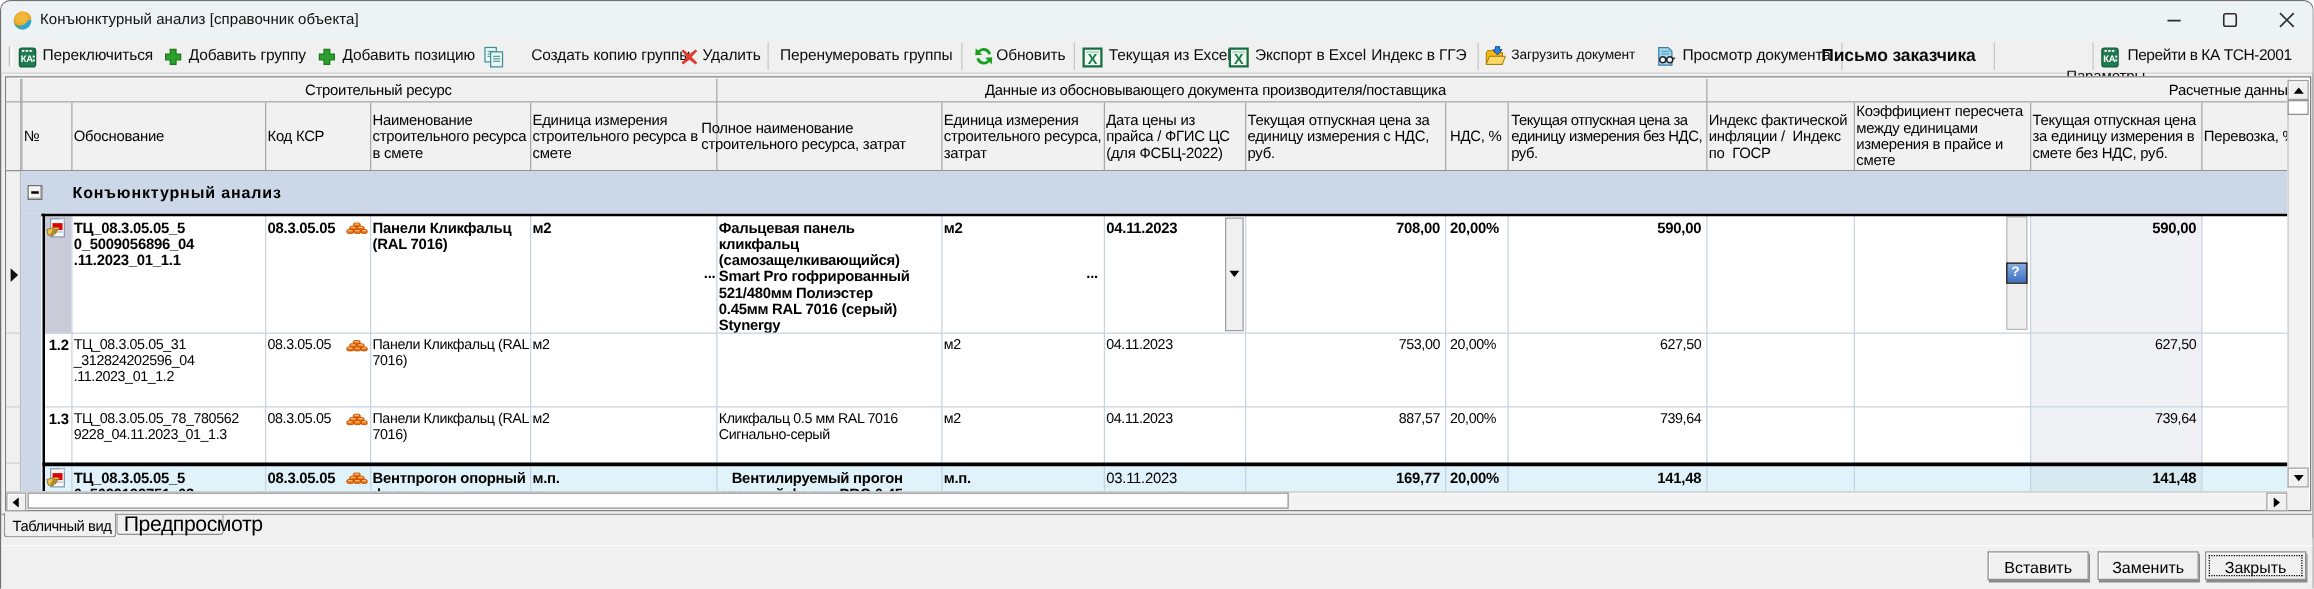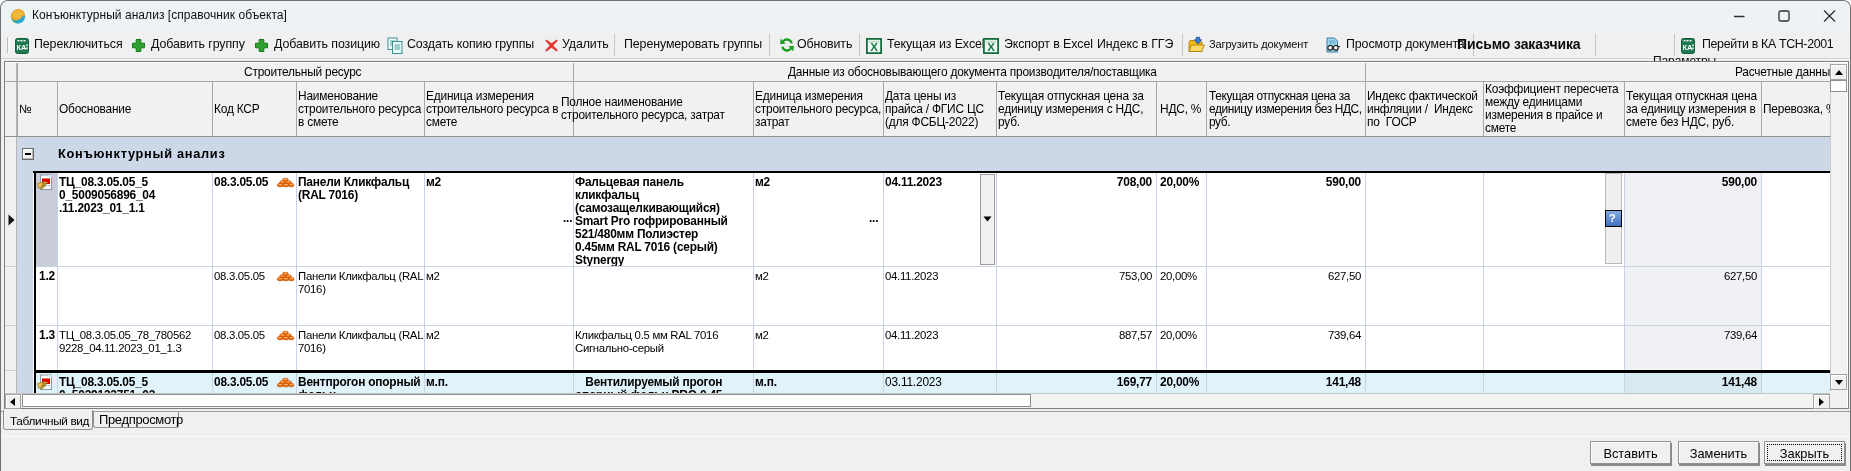--- a/index.html
+++ b/index.html
@@ -56,21 +56,21 @@
 <svg style="left:386px;top:36px" width="16" height="17" viewBox="0 0 16 17">
 <rect x="1" y="1" width="9" height="11.5" fill="#f4fbfb" stroke="#3a8f8f" stroke-width="1"></rect>
 <line x1="3" y1="4" x2="8" y2="4" stroke="#57a0a0" stroke-width="1"></line>
       <line x1="3" y1="6" x2="8" y2="6" stroke="#57a0a0" stroke-width="1"></line>
       <line x1="3" y1="8" x2="8" y2="8" stroke="#57a0a0" stroke-width="1"></line>
 <rect x="5.5" y="4.5" width="9.5" height="12" fill="#eaf7f6" stroke="#3a8f8f" stroke-width="1"></rect>
 <line x1="7.5" y1="8" x2="13" y2="8" stroke="#57a0a0" stroke-width="1"></line>
       <line x1="7.5" y1="10" x2="13" y2="10" stroke="#57a0a0" stroke-width="1"></line>
       <line x1="7.5" y1="12" x2="13" y2="12" stroke="#57a0a0" stroke-width="1"></line>
 </svg>
-<div style="left:406px;top:37px;font-size:12.4px;letter-spacing:-0.1px;color:#0b0b0b;" class="t">Создать копию группы</div>
+<div style="left:424px;top:37px;font-size:12.4px;letter-spacing:-0.1px;color:#0b0b0b;" class="t">Создать копию группы</div>
 <svg style="left:544px;top:38px" width="13" height="13" viewBox="0 0 13 13">
 <path d="M1.5 0.5 L6.5 4.3 L11.5 0.5 L12.8 1.8 L8.3 6.5 L12.8 11.2 L11.5 12.5 L6.5 8.7 L1.5 12.5 L0.2 11.2 L4.7 6.5 L0.2 1.8 Z" fill="#e23b2e"></path>
 </svg>
 <div style="left:561px;top:37px;font-size:12.4px;letter-spacing:-0.1px;color:#0b0b0b;" class="t">Удалить</div>
 <div style="left:623px;top:37px;font-size:12.4px;letter-spacing:-0.1px;color:#0b0b0b;text-align:right;" class="t">Перенумеровать группы</div>
 <svg style="left:778px;top:36px" width="16" height="16" viewBox="0 0 16 16">
 <path d="M13.8 6.2 A6 6 0 0 0 3.4 3.4 L1.6 1.6 L1.2 7.2 L6.8 6.8 L4.9 4.9 A4 4 0 0 1 11.6 6.6 Z" fill="#17a01e"></path>
 <path d="M2.2 9.8 A6 6 0 0 0 12.6 12.6 L14.4 14.4 L14.8 8.8 L9.2 9.2 L11.1 11.1 A4 4 0 0 1 4.4 9.4 Z" fill="#17a01e"></path>
 </svg>
 <div style="left:796px;top:37px;font-size:12.4px;letter-spacing:-0.1px;color:#0b0b0b;" class="t">Обновить</div>
@@ -217,20 +217,23 @@
 Stynergy</div>
 <div style="left:754px;top:175px;font-weight:bold;" class="t">м2</div>
 <div style="left:884px;top:175px;font-weight:bold;" class="t">04.11.2023</div>
 <div style="left:995px;top:175px;font-weight:bold;width:156px;text-align:right;" class="t">708,00</div>
 <div style="left:1159px;top:175px;font-weight:bold;" class="t">20,00%</div>
 <div style="left:1232px;top:175px;font-weight:bold;width:128px;text-align:right;" class="t">590,00</div>
 <div style="left:1623px;top:175px;font-weight:bold;width:133px;text-align:right;" class="t">590,00</div>
 <div style="left:35px;top:266px;width:1794px;height:59px;background:#fff;"></div>
 <div style="left:36px;top:269px;font-weight:bold;width:18px;text-align:right;" class="t">1.2</div>
 <div style="left:1623px;top:266px;width:137px;height:59px;background:#eff1f4;"></div>
+<div style="left:58px;top:269px;font-size:11.4px;letter-spacing:-0.3px;" class="t">ТЦ_08.3.05.05_31
+_312824202596_04
+.11.2023_01_1.2</div>
 <div style="left:213px;top:269px;font-size:11.4px;letter-spacing:-0.3px;" class="t">08.3.05.05</div>
 <svg style="left:276px;top:271px" width="17" height="9" viewBox="0 0 17 9">
 <rect x="5.6" y="0.4" width="5.6" height="3.1" rx="1.4" fill="#ee6f0e" stroke="#c14f00" stroke-width="0.7"></rect>
 <rect x="2.7" y="3" width="5.6" height="3.1" rx="1.4" fill="#ee6f0e" stroke="#c14f00" stroke-width="0.7"></rect>
 <rect x="8.7" y="3" width="5.6" height="3.1" rx="1.4" fill="#ee6f0e" stroke="#c14f00" stroke-width="0.7"></rect>
 <rect x="0.4" y="5.6" width="5.6" height="3.1" rx="1.4" fill="#ee6f0e" stroke="#c14f00" stroke-width="0.7"></rect>
 <rect x="6.1" y="5.6" width="5.6" height="3.1" rx="1.4" fill="#ee6f0e" stroke="#c14f00" stroke-width="0.7"></rect>
 <rect x="11.8" y="5.6" width="5" height="3.1" rx="1.4" fill="#ee6f0e" stroke="#c14f00" stroke-width="0.7"></rect>
 <path d="M7 1.3 h2.6 M4.2 3.9 h2.6 M10.2 3.9 h2.6 M1.9 6.5 h2.6 M7.6 6.5 h2.6 M13.2 6.5 h2.2" stroke="#ffc07a" stroke-width="0.9" stroke-linecap="round"></path>
 </svg>
@@ -354,21 +357,21 @@
 <div style="left:1812px;top:393px;width:17px;height:15px;background:#f0f0f0;border:1px solid #a3a3a3;box-shadow:inset 1px 1px 0 #fff;"></div>
 <svg style="left:1818px;top:397px" width="5" height="8" viewBox="0 0 5 8">
       <path d="M0 0 L5 4 L0 8 Z" fill="#000"></path>
     </svg>
 <div style="left:21px;top:393px;width:1009px;height:13px;background:#fdfdfd;border:1px solid #8f8f8f;box-shadow:inset 1px 1px 0 #fff;"></div>
 <div style="left:1829px;top:390px;width:17px;height:17px;background:#f0f0f0;"></div>
 <div style="left:0px;top:410px;width:1851px;height:1px;background:#9c9c9c;"></div>
 <div style="left:2px;top:409px;width:90px;height:20px;background:#f0f0f0;border:1px solid #8f8f8f;border-top:none;border-radius:0 0 3px 3px;"></div>
 <div style="left:9px;top:414px;font-size:11.8px;letter-spacing:-0.35px;" class="t">Табличный вид</div>
 <div style="left:92px;top:411px;width:86px;height:16px;background:#f0f0f0;border:1px solid #8f8f8f;border-top:none;border-radius:0 0 3px 3px;"></div>
-<div style="left:98px;top:412px;font-size:13px;letter-spacing:-0.35px;" class="t">Предпросмотр</div>
+<div style="left:98px;top:412px;font-size:17px;letter-spacing:-0.35px;" class="t">Предпросмотр</div>
 <div style="left:0px;top:429px;width:1851px;height:42px;background:#f0f0f0;"></div>
 <div style="left:0px;top:435px;width:1851px;height:1px;background:#fafafa;"></div>
 <div style="left:1589px;top:440px;width:81px;height:23px;background:#f0f0f0;border:1px solid #909090;box-shadow:inset 1px 1px 0 #fdfdfd, 1px 2px 0 0 #8a8a8a;">
       <span style="position:absolute;left:0;top:4px;width:100%;text-align:center;font-size:12.8px;">Вставить</span>
     </div>
 <div style="left:1677px;top:440px;width:81px;height:23px;background:#f0f0f0;border:1px solid #909090;box-shadow:inset 1px 1px 0 #fdfdfd, 1px 2px 0 0 #8a8a8a;">
       <span style="position:absolute;left:0;top:4px;width:100%;text-align:center;font-size:12.8px;">Заменить</span>
     </div>
 <div style="left:1763px;top:440px;width:81px;height:23px;background:#f0f0f0;border:1px solid #909090;box-shadow:inset 1px 1px 0 #fdfdfd, 1px 2px 0 0 #8a8a8a;">
       <span style="position:absolute;left:3px;top:3px;right:3px;bottom:3px;outline:1px dotted #000;"></span>

